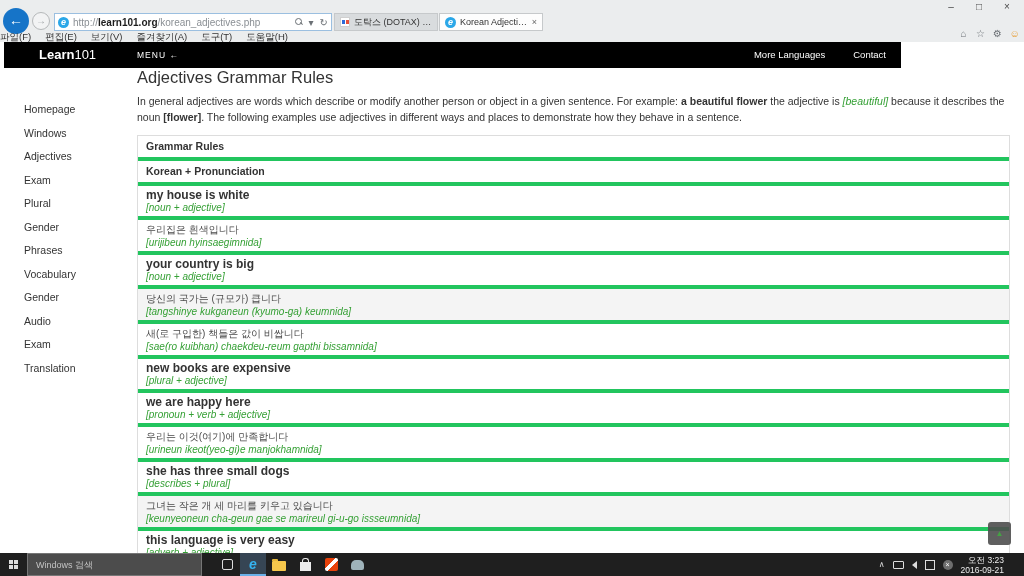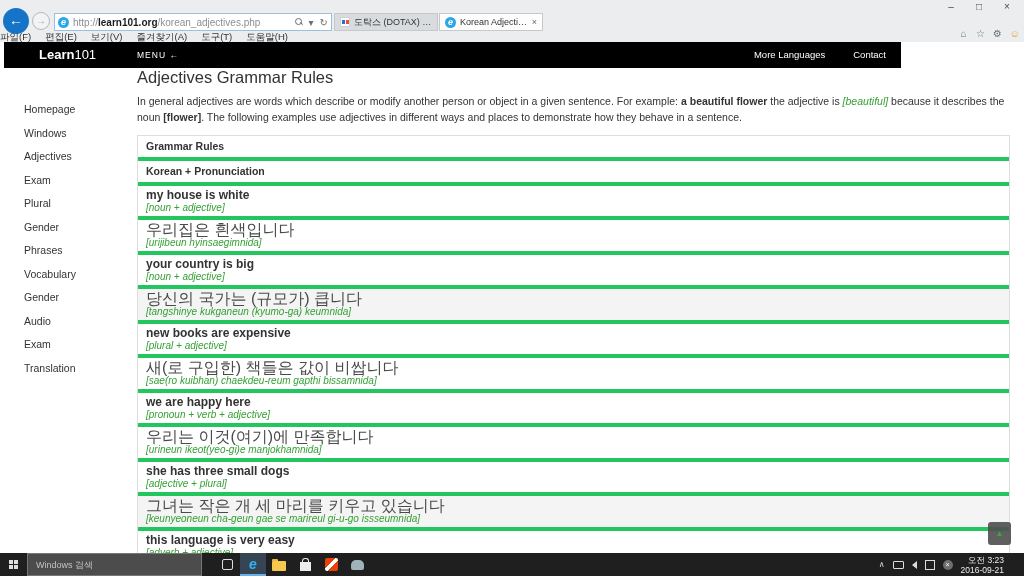--- a/index.html
+++ b/index.html
@@ -59,21 +59,21 @@
   .page-title { font-size:16.5px; font-weight:normal; color:#333; }
   .intro { margin-top:7px; font-size:10.5px; color:#333; line-height:1.5; }
   .seg-bold { font-weight:bold;text-align:center; }
   .seg-green { color:#35a035; font-style:italic; }
   .gtable { margin-top:9px; border:1px solid #ddd; width:873px; }
   .trow { border-bottom:4px solid #22c55e; padding:3px 8px; background:#fff; }
   .trow.thead { padding:4px 8px; }
   .trow.shaded { background:#f4f4f4; }
   .l-head { font-size:10.5px; font-weight:bold; color:#333; line-height:13px; }
   .l-eng  { font-size:12px; font-weight:bold; color:#333; line-height:12px; }
-  .l-kor  { font-size:16px; color:#4a4a4a; line-height:13px; }
+  .l-kor  { font-size:10px; color:#4a4a4a; line-height:13px; }
   .l-green{ font-size:10px; font-style:italic; color:#35a035; line-height:11px; margin-top:1px; }
   .back-top { position:absolute; left:851px; top:454px; width:23px; height:23px; background:rgba(78,78,78,.9);
               border-radius:3px; text-align:center; line-height:23px; font-size:8px; color:#44a244; }
 
   
   .taskbar { position:absolute; bottom:0; left:0; width:1024px; height:23px; background:#1f1f1f; display:flex; align-items:stretch; }
   .start { width:27px; display:flex; align-items:center; justify-content:center; }
   .win-grid { display:grid; grid-template-columns:4px 4px; grid-template-rows:4px 4px; gap:1px; }
   .win-grid i { background:#ddd; }
   .tb-search { width:175px; background:#4c4c4c; border:1px solid #767676; color:#c3c3c3;
@@ -199,38 +199,38 @@
         </div>
         <div class="trow">
           <div class="l-eng">your country is big</div>
           <div class="l-green">[noun + adjective]</div>
         </div>
         <div class="trow shaded">
           <div class="l-kor">당신의 국가는 (규모가) 큽니다</div>
           <div class="l-green">[tangshinye kukganeun (kyumo-ga) keumnida]</div>
         </div>
         <div class="trow">
+          <div class="l-kor">새(로 구입한) 책들은 값이 비쌉니다</div>
+          <div class="l-green">[sae(ro kuibhan) chaekdeu-reum gapthi bissamnida]</div>
+        </div>
+        <div class="trow">
           <div class="l-eng">new books are expensive</div>
           <div class="l-green">[plural + adjective]</div>
         </div>
         <div class="trow">
-          <div class="l-kor">새(로 구입한) 책들은 값이 비쌉니다</div>
-          <div class="l-green">[sae(ro kuibhan) chaekdeu-reum gapthi bissamnida]</div>
-        </div>
-        <div class="trow">
           <div class="l-eng">we are happy here</div>
           <div class="l-green">[pronoun + verb + adjective]</div>
         </div>
         <div class="trow">
           <div class="l-kor">우리는 이것(여기)에 만족합니다</div>
           <div class="l-green">[urineun ikeot(yeo-gi)e manjokhamnida]</div>
         </div>
         <div class="trow">
           <div class="l-eng">she has three small dogs</div>
-          <div class="l-green">[adjective + plural]</div>
+          <div class="l-green">[describes + plural]</div>
         </div>
         <div class="trow shaded">
           <div class="l-kor">그녀는 작은 개 세 마리를 키우고 있습니다</div>
           <div class="l-green">[keunyeoneun cha-geun gae se marireul gi-u-go issseumnida]</div>
         </div>
         <div class="trow">
           <div class="l-eng">this language is very easy</div>
           <div class="l-green">[adverb + adjective]</div>
         </div>
         <div class="trow">

